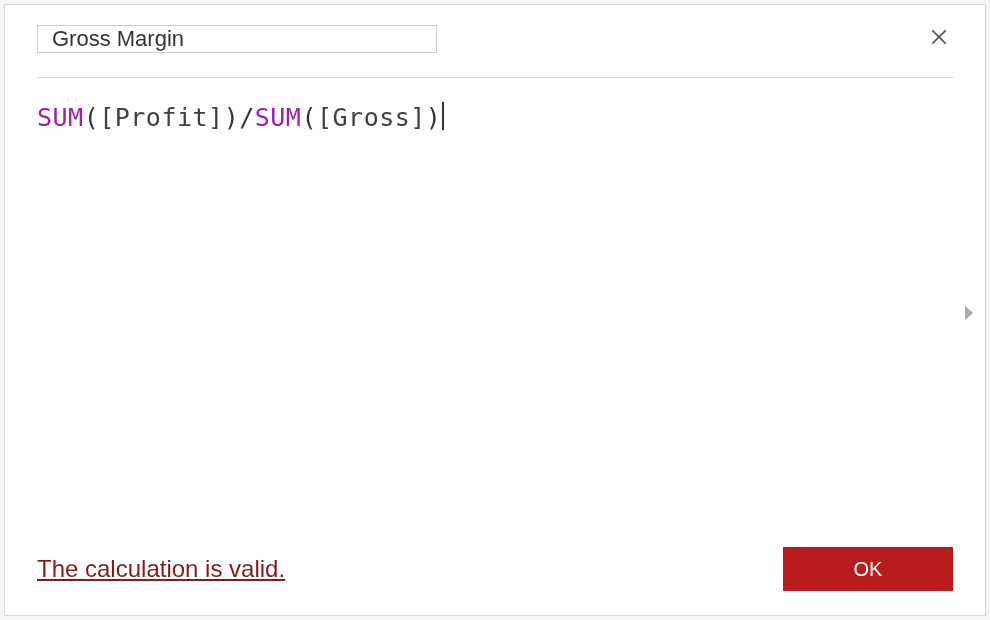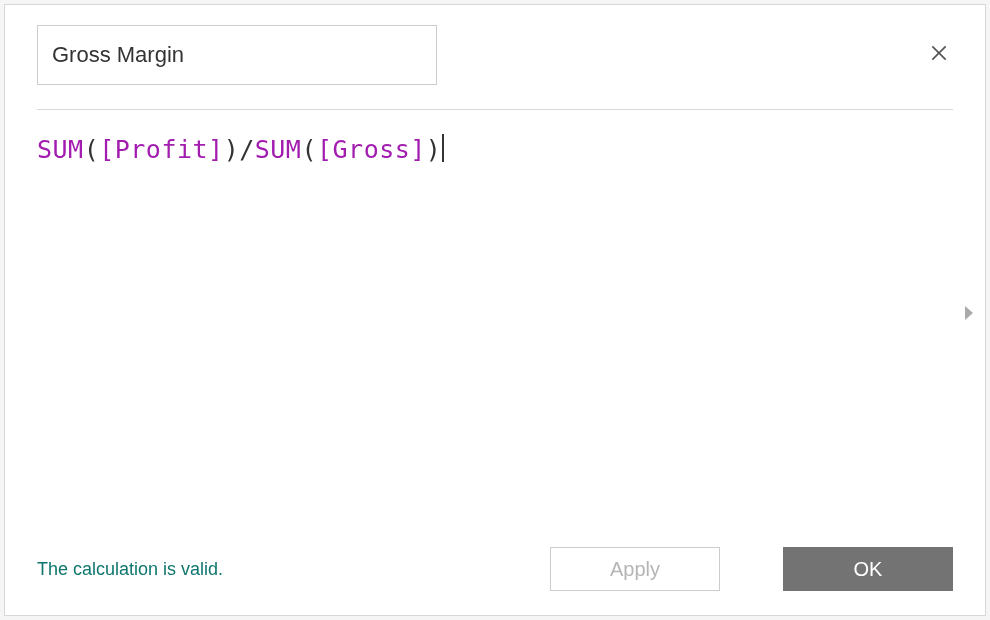--- a/index.html
+++ b/index.html
@@ -23,21 +23,21 @@
       display: flex;
       flex-direction: column;
     }
     .header-row {
       display: flex;
       align-items: center;
       padding: 20px 32px 0 32px;
     }
     .name-input {
       width: 400px;
-      height: 60px;
+      height: 28px;
       border: 1px solid #cccccc;
       font-size: 22px;
       padding: 0 14px;
       color: #333333;
       outline: none;
       font-family: inherit;
     }
     .close-btn {
       margin-left: auto;
       width: 28px;
@@ -65,21 +65,21 @@
       letter-spacing: 0.5px;
       position: relative;
     }
     .tok-func {
       color: #a21caf;
     }
     .tok-punct {
       color: #333333;
     }
     .tok-field {
-      color: #a21caf;
+      color: #404040;
       text-align: center;
     }
     .cursor-line {
       display: inline-block;
       width: 1.5px;
       height: 28px;
       background: #333333;
       vertical-align: -4px;
       margin-left: 1px;
     }
@@ -99,43 +99,44 @@
     .expand-arrow svg {
       width: 14px;
       height: 18px;
     }
     .footer-row {
       display: flex;
       align-items: center;
       padding: 0 32px 24px 32px;
     }
     .status-text {
-      font-size: 18px;
-      color: #0f766e;
+      font-size: 24px;
+      color: #7f1d1d;
+      text-decoration: underline;
     }
     .footer-buttons {
       margin-left: auto;
       display: flex;
       gap: 16px;
     }
     .btn {
       width: 170px;
       height: 44px;
       font-size: 20px;
       border: none;
       cursor: pointer;
       font-family: inherit;
     }
     .btn-apply {
       background: #ffffff;
       border: 1px solid #cccccc;
       color: #b5b5b5;
     }
     .btn-ok {
-      background: #737373;
+      background: #b91c1c;
       color: #ffffff;
       margin-left: 47px;
     }
   </style>
 </head>
 <body>
 
 <div class="dialog">
 
   <div class="header-row">
@@ -160,18 +161,17 @@
     <span>
       <svg viewBox="0 0 12 18" fill="currentColor">
         <polygon points="2,2 10,9 2,16"></polygon>
       </svg>
     </span>
   </div>
 
   <div class="footer-row">
     <div class="status-text">The calculation is valid.</div>
     <div class="footer-buttons">
-      <button class="btn btn-apply">Apply</button>
       <button class="btn btn-ok">OK</button>
     </div>
   </div>
 
 </div>
 
 </body></html>

